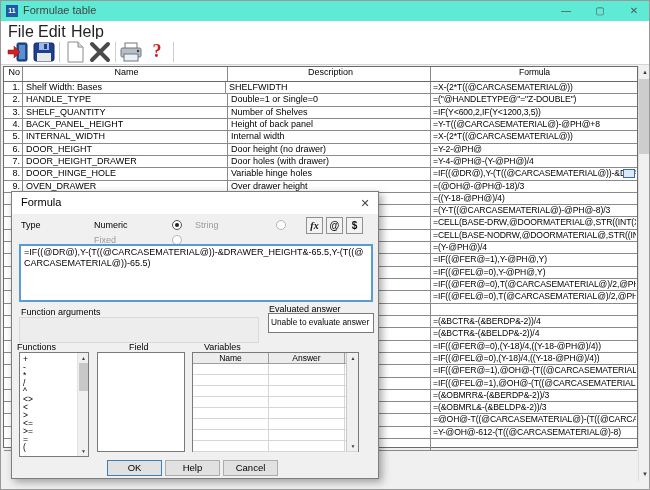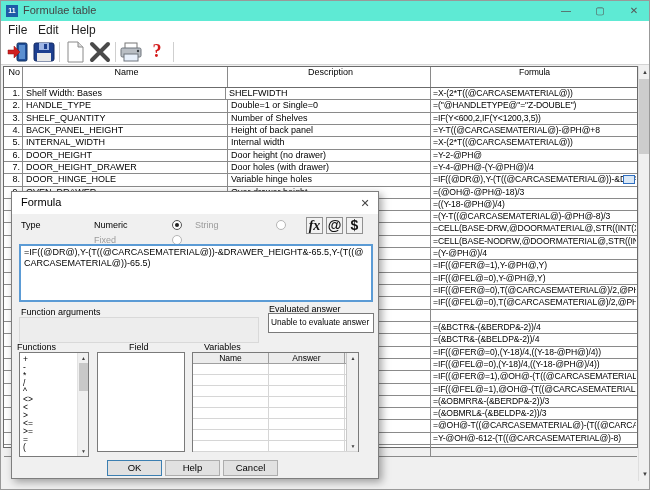--- a/index.html
+++ b/index.html
@@ -7,28 +7,28 @@
   .abs{position:absolute;}
   #window{position:relative;width:650px;height:490px;background:#f0f0f0;border:1px solid #999;overflow:hidden;}
   
   #titlebar{left:0;top:0;width:100%;height:20px;background:#5eead4;}
   #app-icon{left:5px;top:4px;width:12px;height:12px;background:#1e5aa8;color:#fff;font-size:7px;font-weight:bold;text-align:center;line-height:12px;}
   #title-text{left:22px;top:3px;font-size:11px;color:#444;}
   .wbtn{top:0;height:20px;width:34px;text-align:center;line-height:20px;font-size:10px;color:#555;}
   #btn-min{left:548px;} #btn-max{left:582px;} #btn-close{left:616px;}
   
   #menubar{left:0;top:20px;width:100%;height:18px;background:#fff;}
-  .menu-item{top:2px;font-size:12px;color:#222;}
+  .menu-item{top:2px;font-size:16px;color:#222;}
   
   #toolbar{left:0;top:38px;width:100%;height:26px;background:#fff;border-bottom:1px solid #d4d4d4;}
   .tool{top:2px;width:24px;height:22px;}
   .tsep{top:3px;width:1px;height:20px;background:#cfcfcf;}
   
   #table{left:2px;top:65px;width:635px;height:382px;background:#fff;border:1px solid #6b6b6b;}
-  #thead{display:flex;height:21px;border-bottom:1px solid #6b6b6b;font-size:9px;line-height:11px;text-align:center;color:#000;}
+  #thead{display:flex;height:15px;border-bottom:1px solid #6b6b6b;font-size:9px;line-height:11px;text-align:center;color:#000;}
   .hc{border-right:1px solid #8a8a8a;overflow:hidden;}
   .t-row{display:flex;height:12.32px;border-bottom:1px solid #8a8a8a;font-size:9px;line-height:11.5px;color:#000;}
   .c{border-right:1px solid #8a8a8a;overflow:hidden;white-space:nowrap;position:relative;}
   .w-no{width:19px;text-align:right;padding-right:2px;}
   .w-name{width:205px;padding-left:3px;}
   .w-desc{width:203px;padding-left:3px;}
   .w-form{width:205px;padding-left:2px;border-right:none;font-size:8.6px;letter-spacing:-0.1px;}
   .cell-btn{display:none;position:absolute;right:1px;top:1px;width:12px;height:9px;background:#dbe9f7;border:1px solid #2f6fc1;}
   .cell-btn.show{display:block;}
   
@@ -39,21 +39,21 @@
   
   #dialog{left:10px;top:190px;width:368px;height:288px;background:#f0f0f0;border:1px solid #7e7e7e;box-shadow:3px 3px 8px rgba(0,0,0,0.35);z-index:10;}
   #dlg-titlebar{left:0;top:0;width:100%;height:22px;background:#fff;}
   #dlg-title{left:9px;top:4px;font-size:11px;color:#000;}
   #dlg-close{left:340px;top:0;width:26px;height:22px;text-align:center;line-height:22px;font-size:11px;color:#444;}
   .lbl{font-size:9px;color:#000;}
   .lbl.dis{color:#9b9b9b;}
   .radio{width:10px;height:10px;border-radius:50%;border:1px solid #555;background:#fff;}
   .radio.dis{border-color:#b5b5b5;}
   .radio.sel::after{content:"";position:absolute;left:2px;top:2px;width:4px;height:4px;border-radius:50%;background:#222;}
-  .sqbtn{width:17px;height:17px;background:#f2f2f2;border:1px solid #919191;text-align:center;line-height:15px;font-size:14px;font-weight:bold;color:#111;}
+  .sqbtn{width:17px;height:17px;background:#f2f2f2;border:1px solid #919191;text-align:center;line-height:15px;font-size:10px;font-weight:bold;color:#111;}
   #dlg-formula{left:7px;top:52px;width:354px;height:58px;background:#fff;border:2px solid #5b9bd5;font-size:9px;line-height:11px;padding:1px 3px;word-break:break-all;color:#000;overflow:hidden;}
   #args-box{left:7px;top:125px;width:240px;height:26px;background:#ededed;border:1px solid #d9d9d9;}
   #answer-box{left:256px;top:121px;width:106px;height:20px;background:#fff;border:1px solid #7a7a7a;font-size:8.3px;line-height:17px;padding-left:2px;white-space:nowrap;overflow:hidden;color:#000;}
   #fn-list{left:7px;top:160px;width:70px;height:105px;background:#fff;border:1px solid #7a7a7a;}
   .fn-item{font-size:8.5px;line-height:8px;padding-left:3px;color:#000;}
   #fn-sb{right:0;top:0;width:11px;height:103px;background:#f0f0f0;border-left:1px solid #e2e2e2;}
   .fn-arrow{width:11px;height:10px;font-size:5px;color:#404040;text-align:center;line-height:10px;}
   #fn-thumb{left:1px;top:10px;width:9px;height:28px;background:#c8c8c8;}
   #fn-down{position:absolute;bottom:0;left:0;}
   #field-list{left:85px;top:160px;width:88px;height:100px;background:#fff;border:1px solid #7a7a7a;}

